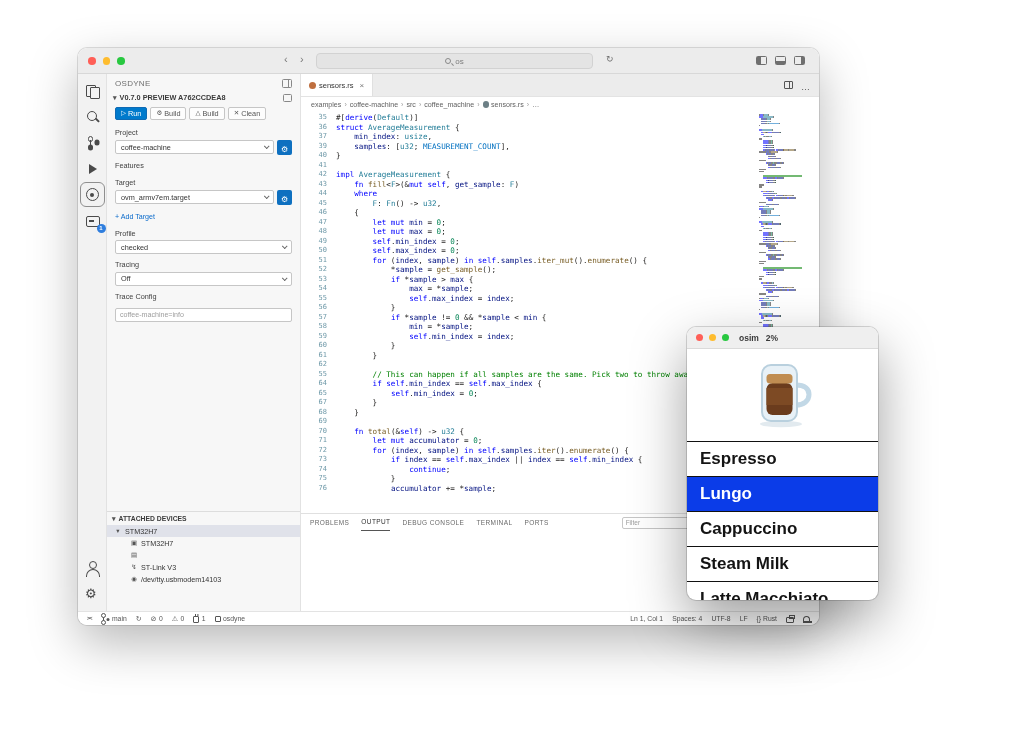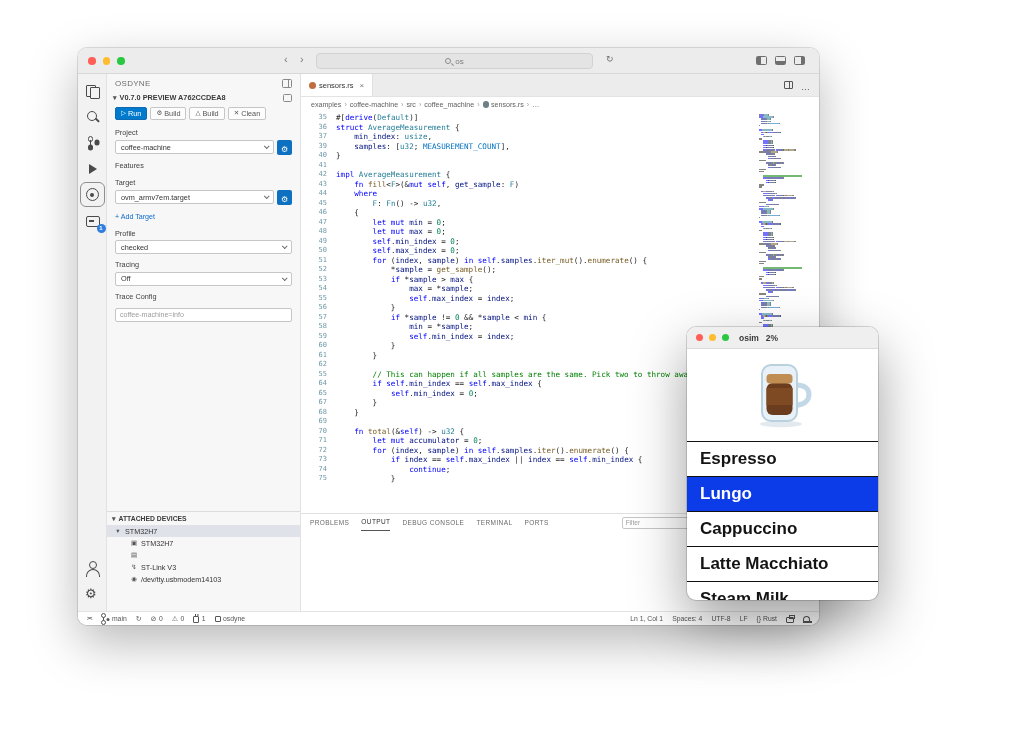--- a/index.html
+++ b/index.html
@@ -521,20 +521,24 @@
                 <span class="lt"><span class="tk-p">            </span><span class="tk-k">if</span><span class="tk-p"> </span><span class="tk-v">index</span><span class="tk-p"> == </span><span class="tk-k">self</span><span class="tk-p">.</span><span class="tk-v">max_index</span><span class="tk-p"> || </span><span class="tk-v">index</span><span class="tk-p"> == </span><span class="tk-k">self</span><span class="tk-p">.</span><span class="tk-v">min_index</span><span class="tk-p"> {</span></span>
               </div>
               <div class="cl">
                 <span class="ln">74</span>
                 <span class="lt"><span class="tk-p">                </span><span class="tk-k">continue</span><span class="tk-p">;</span></span>
               </div>
               <div class="cl">
                 <span class="ln">75</span>
                 <span class="lt"><span class="tk-p">            }</span></span>
               </div>
+              <div class="cl">
+                <span class="ln">76</span>
+                <span class="lt"><span class="tk-p">            </span><span class="tk-v">accumulator</span><span class="tk-p"> += *</span><span class="tk-v">sample</span><span class="tk-p">;</span></span>
+              </div>
             </div>
           <div class="minimap">
               <div class="ml"><span class="tk-p" style="width: 1.1px;"></span><span class="tk-k" style="width: 3.3px;"></span><span class="tk-p" style="width: 0.55px;"></span><span class="tk-t" style="width: 3.85px;"></span><span class="tk-p" style="width: 1.1px;"></span></div>
               <div class="ml"><span class="tk-k" style="width: 3.85px;"></span><span class="tk-t" style="width: 9.9px;"></span><span class="tk-p" style="width: 1.1px;"></span></div>
               <div class="ml"><span class="tk-p ws" style="width: 2.2px;"></span><span class="tk-v" style="width: 4.95px;"></span><span class="tk-p" style="width: 1.1px;"></span><span class="tk-t" style="width: 2.75px;"></span><span class="tk-p" style="width: 0.55px;"></span></div>
               <div class="ml"><span class="tk-p ws" style="width: 2.2px;"></span><span class="tk-v" style="width: 4.95px;"></span><span class="tk-p" style="width: 1.1px;"></span><span class="tk-t" style="width: 2.75px;"></span><span class="tk-p" style="width: 0.55px;"></span></div>
               <div class="ml"><span class="tk-p ws" style="width: 2.2px;"></span><span class="tk-v" style="width: 3.85px;"></span><span class="tk-p" style="width: 1.65px;"></span><span class="tk-t" style="width: 1.65px;"></span><span class="tk-p" style="width: 1.1px;"></span><span class="tk-ct" style="width: 9.35px;"></span><span class="tk-p" style="width: 1.1px;"></span></div>
               <div class="ml"><span class="tk-p" style="width: 0.55px;"></span></div>
               <div class="ml"></div>
               <div class="ml"><span class="tk-k" style="width: 2.75px;"></span><span class="tk-t" style="width: 9.9px;"></span><span class="tk-p" style="width: 1.1px;"></span></div>
@@ -748,18 +752,18 @@
         <rect x="11" y="4" width="35" height="56" rx="9" fill="#e8f1f7" stroke="#b9d0de" stroke-width="2"></rect>
         <rect x="15.5" y="22" width="26" height="32" rx="6" fill="#6b3c1d"></rect>
         <rect x="15.5" y="27" width="26" height="17" fill="#7d4a24"></rect>
         <rect x="15.5" y="13" width="26" height="9.5" rx="3.5" fill="#c08d52"></rect>
       </svg>
     </div>
     <div class="osim-menu">
         <div class="menu-item">Espresso</div>
         <div class="menu-item selected">Lungo</div>
         <div class="menu-item">Cappuccino</div>
+        <div class="menu-item">Steam Milk</div>
         <div class="menu-item">Latte Macchiato</div>
-        <div class="menu-item">Steam Milk</div>
       </div>
   </div>
 
 </div>
 
 </body></html>

